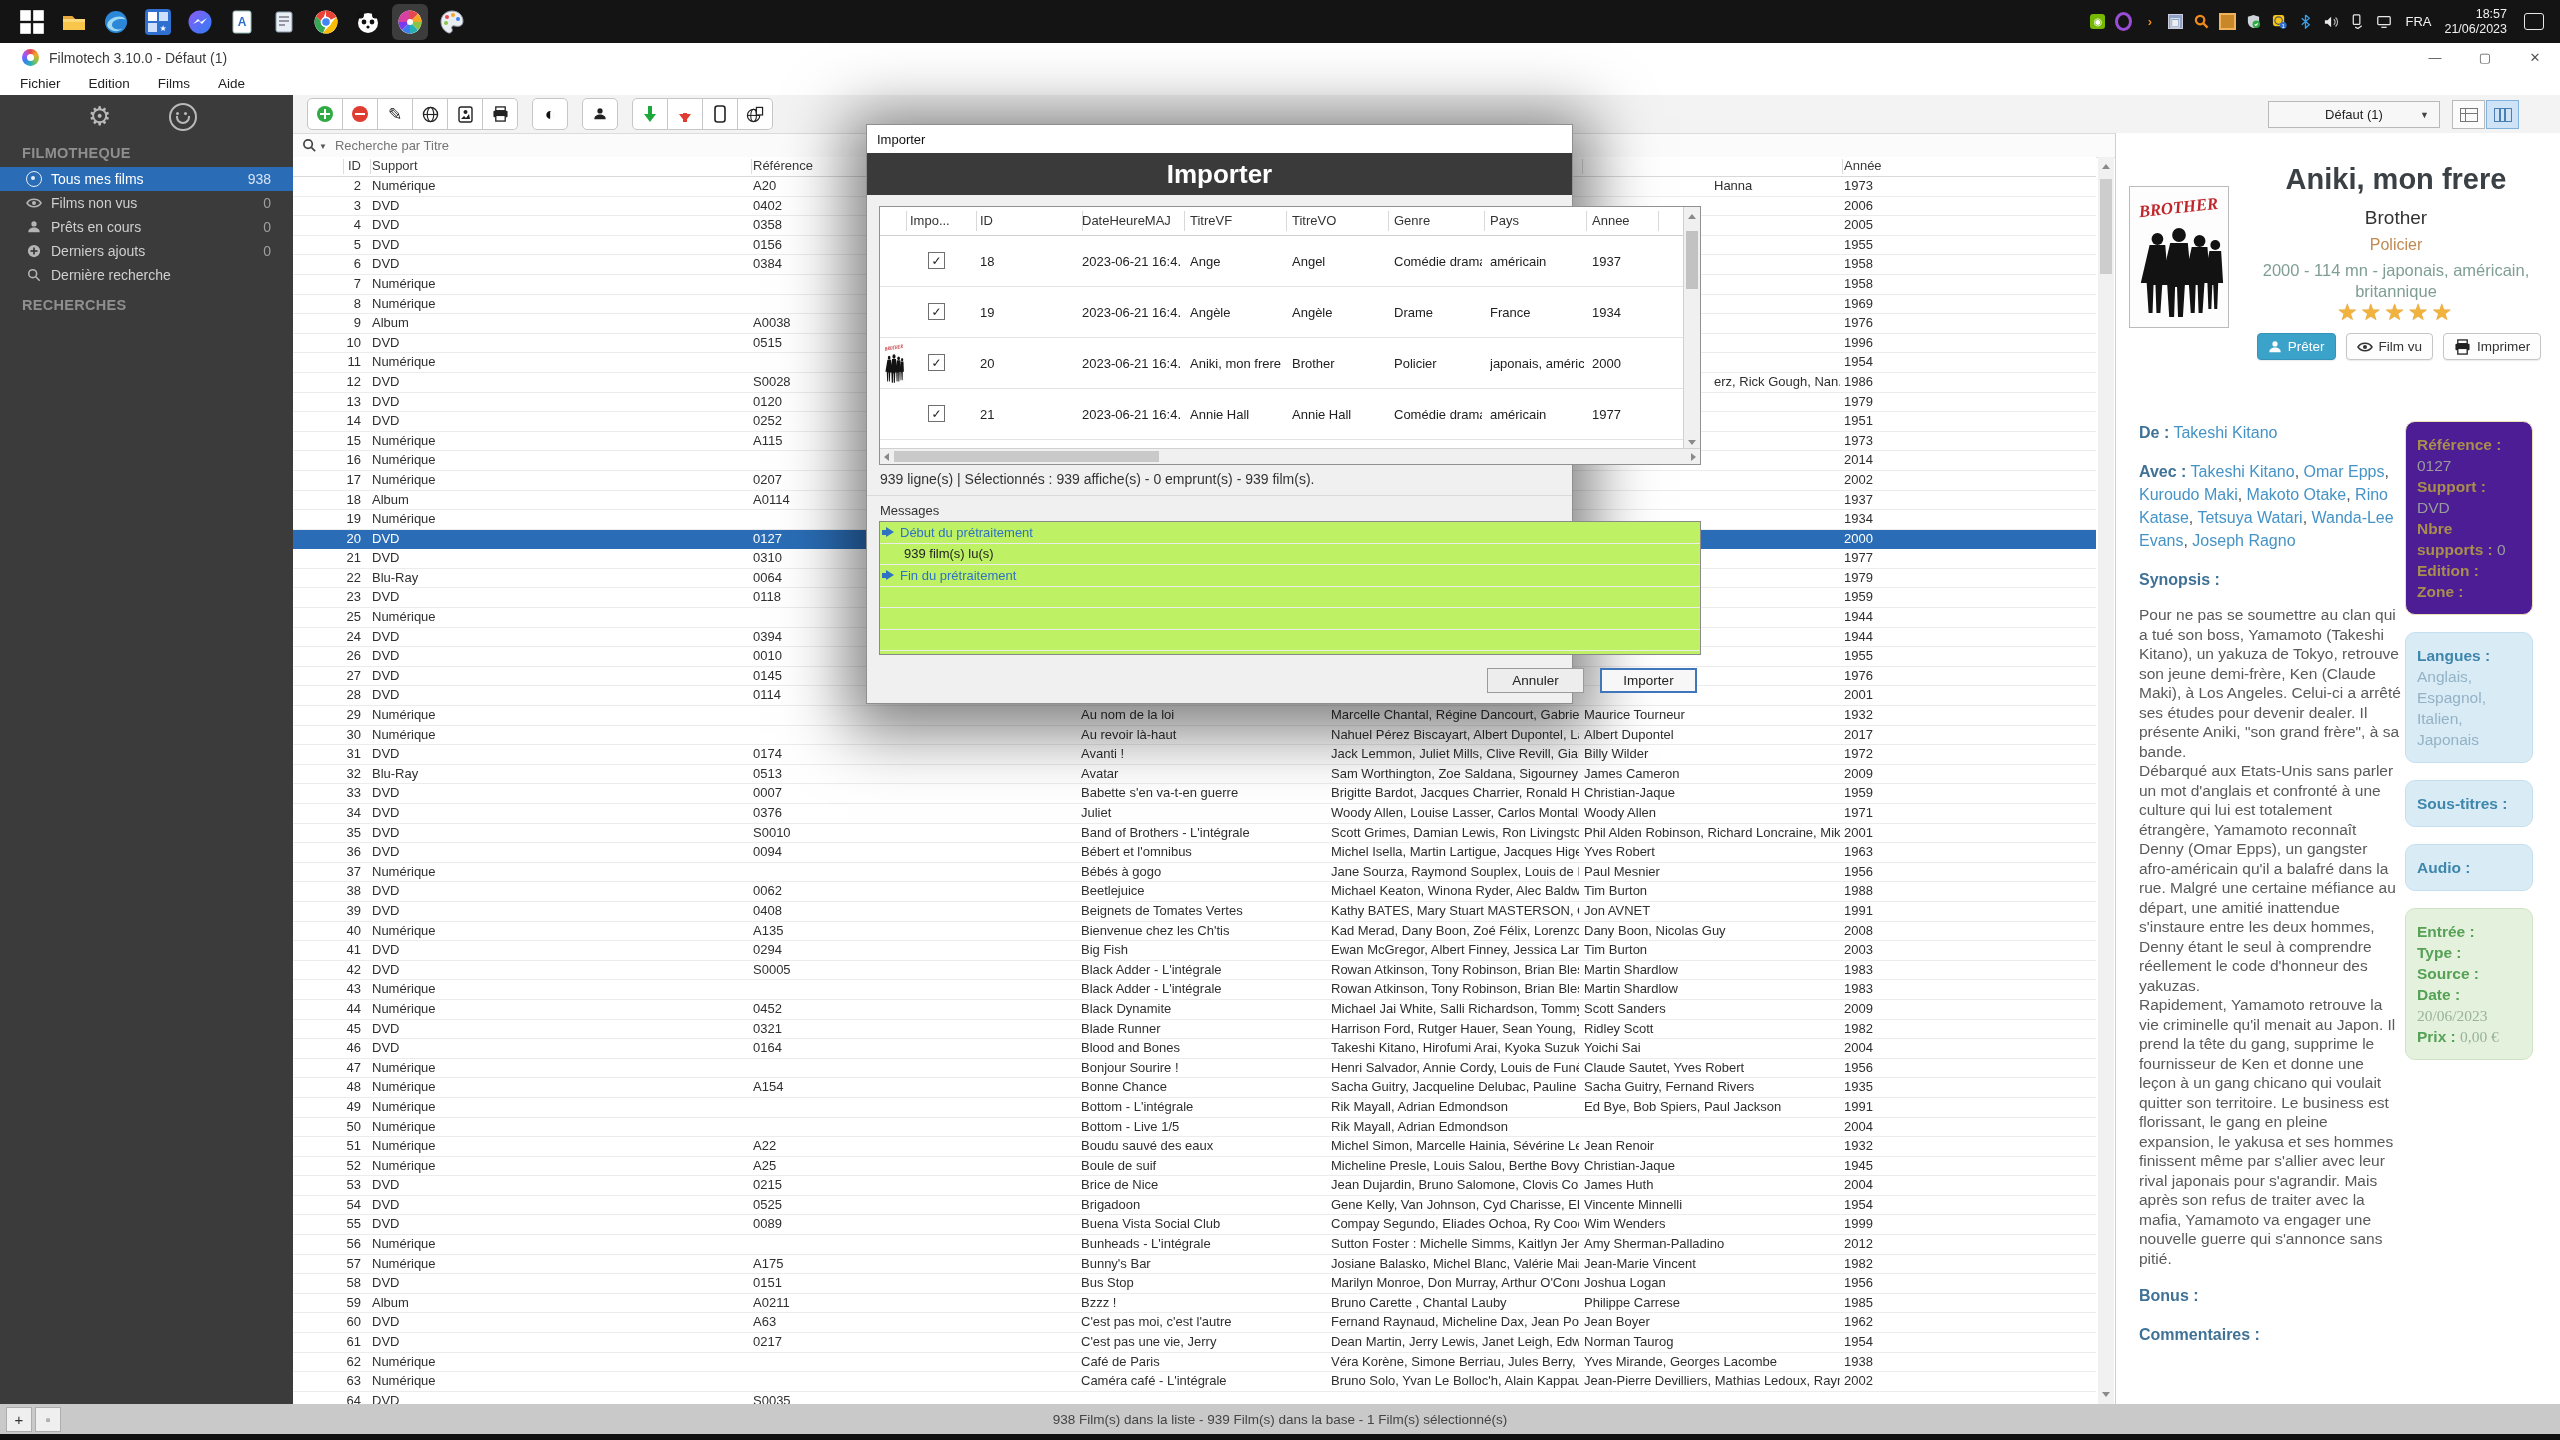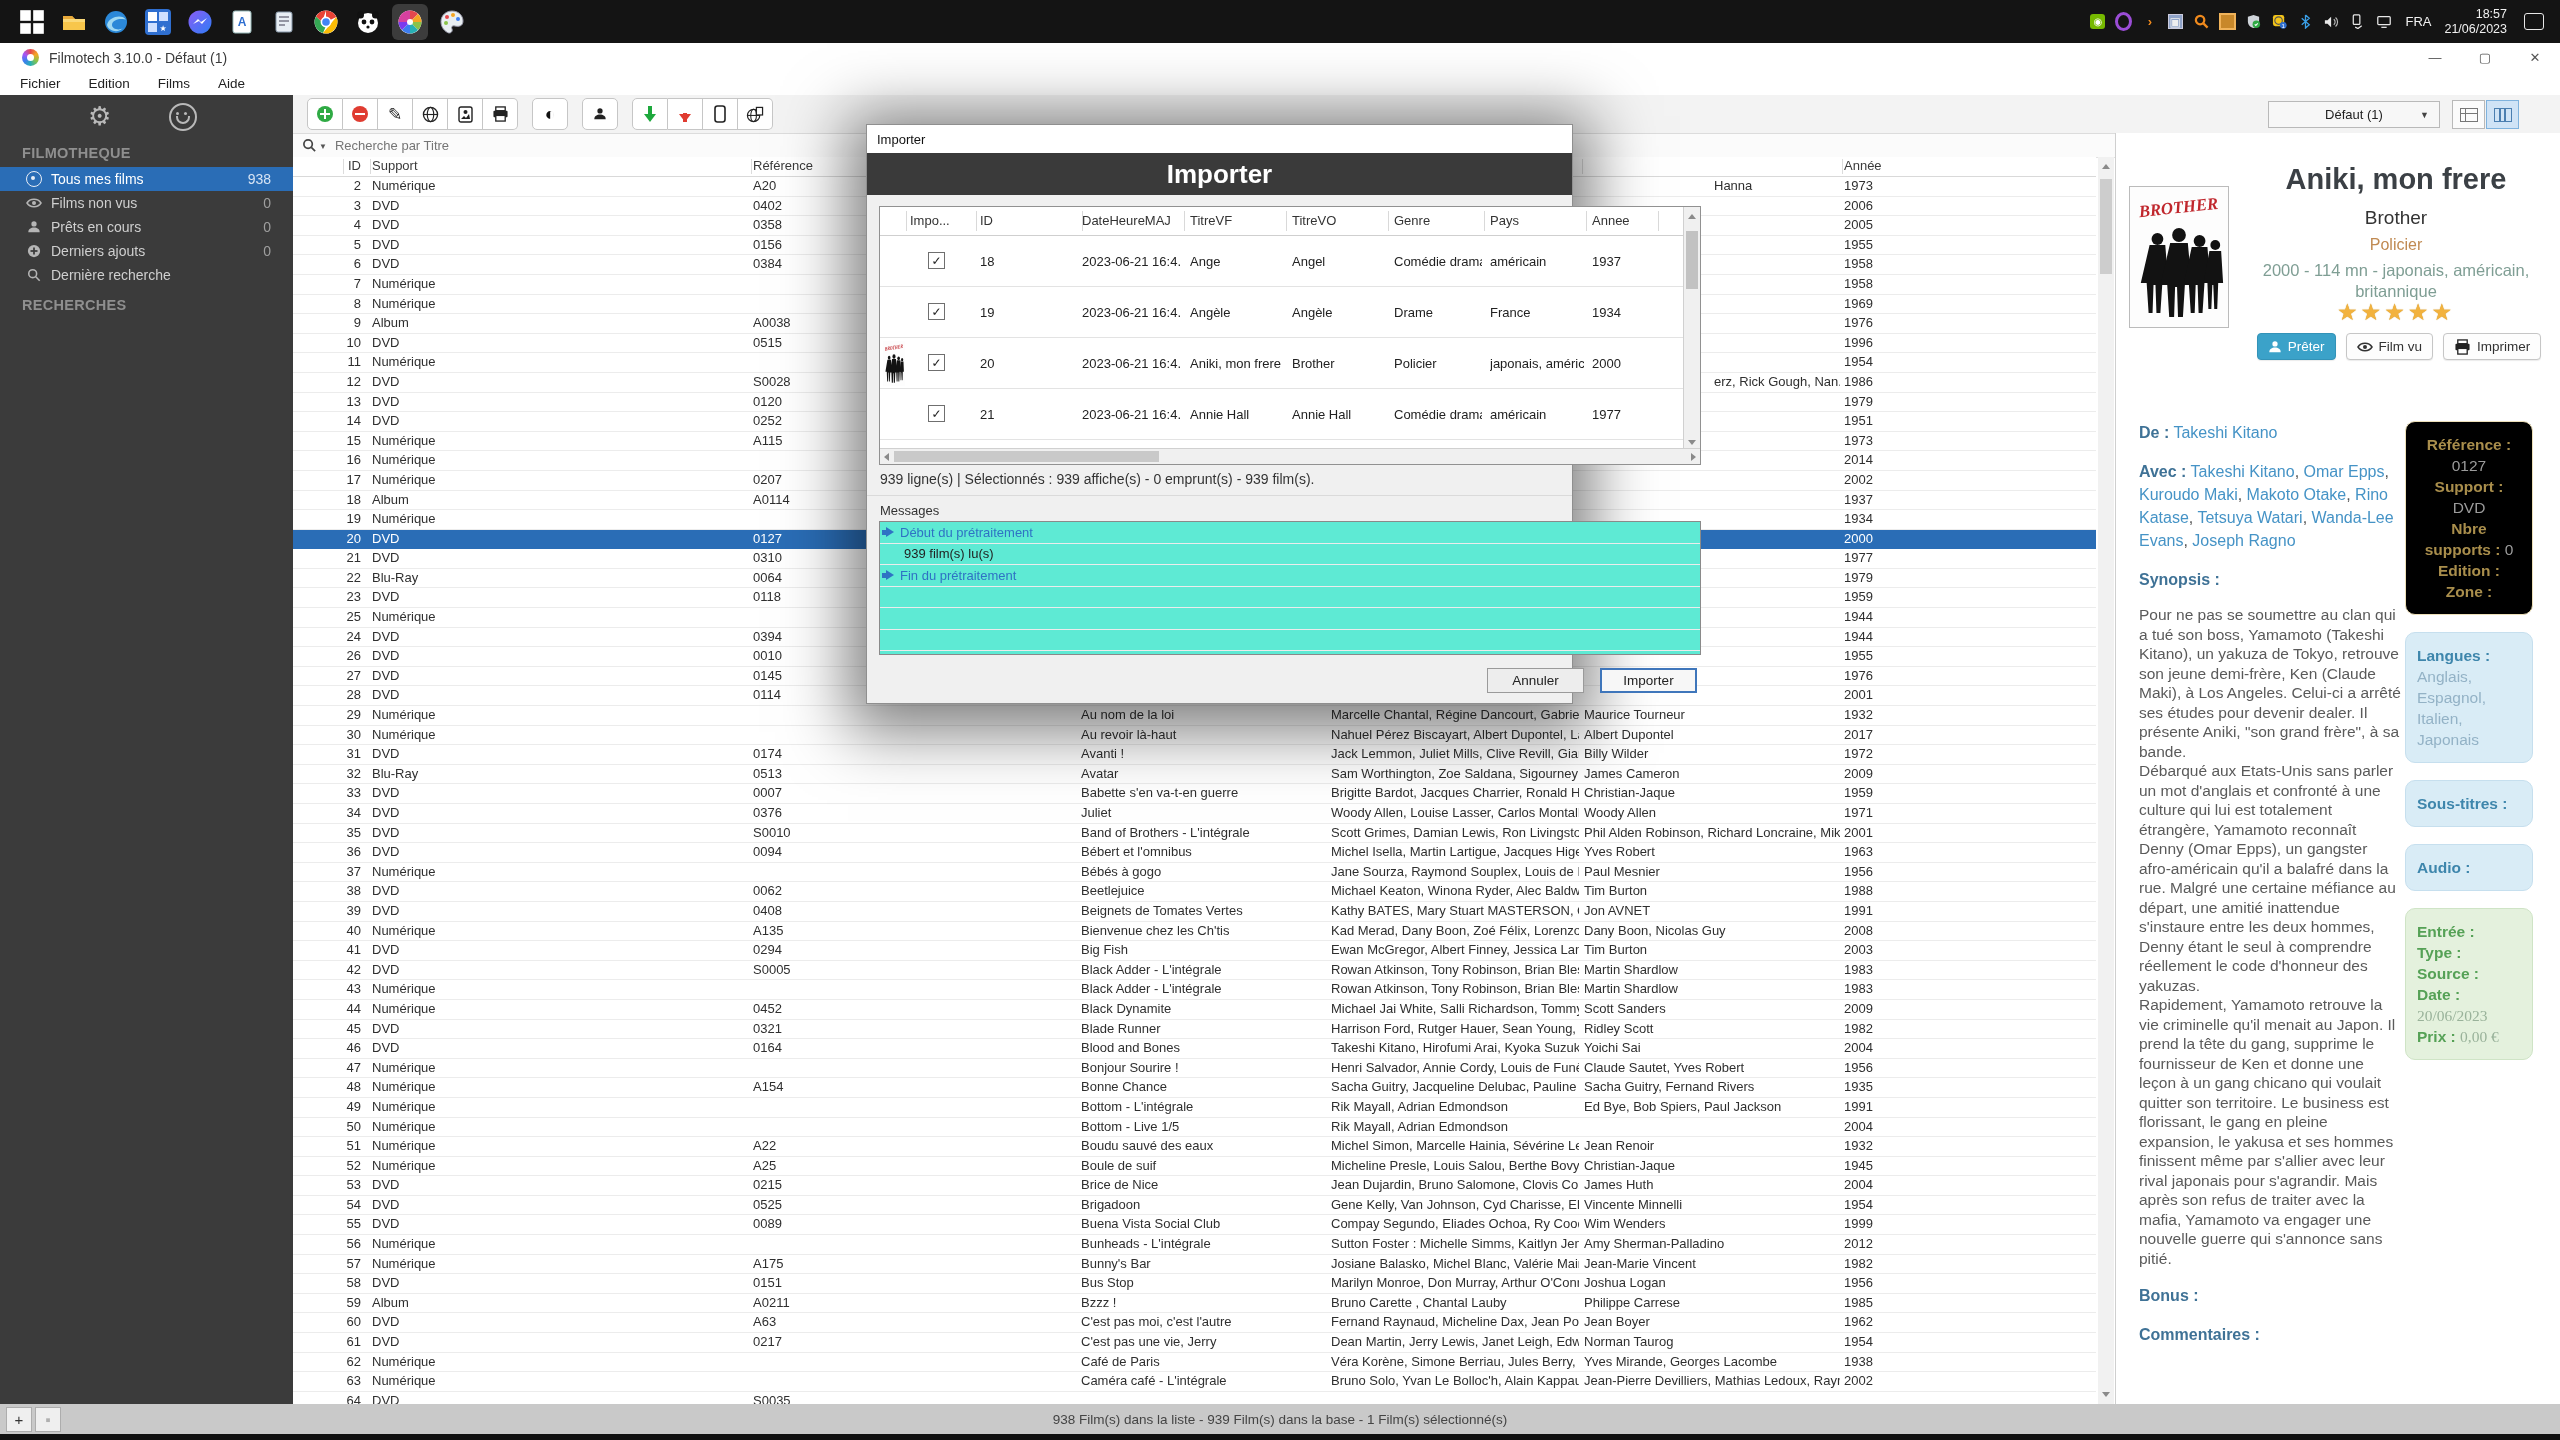--- a/index.html
+++ b/index.html
@@ -88,21 +88,21 @@
   .d-btn{height:25px;border-radius:4px;display:flex;align-items:center;gap:6px;padding:0 10px;font-size:13.5px;
          background:#fdfdfd;border:1px solid #c6c6c6;color:#333;box-shadow:0 1px 1px rgba(0,0,0,.08);}
   .d-btn.primary{background:#3ba2c9;border-color:#3393b8;color:#fff;}
   .poster{position:absolute;left:13px;top:53px;width:100px;height:142px;border:1px solid #bbb;background:#fff;box-sizing:border-box;}
   .d-main{position:absolute;left:23px;top:288px;width:264px;line-height:23px;color:#555;}
   .d-label{font-weight:bold;color:#3f7296;}
   .d-link{color:#4593c6;text-decoration:none;}
   .d-syn{margin-top:14px;line-height:19.5px;font-size:15.5px;color:#5a5a5a;}
   .d-boxes{position:absolute;right:27px;top:288px;width:128px;}
   .ibox{border-radius:10px;padding:12px 11px;font-size:15.5px;line-height:21px;margin-bottom:17px;box-sizing:border-box;width:128px;}
-  .ibox.cream{background:#000000;border:1px solid #ecdfb8;text-align:center;}
+  .ibox.cream{background:#4c1d95;border:1px solid #ecdfb8;}
   .ibox.cream b{color:#a98e4c;} .ibox.cream .iv{color:#9b9b9b;}
   .ibox.blue{background:#d9ecf6;border:1px solid #c6dfee;}
   .ibox.blue b{color:#3e86ac;} .ibox.blue .iv{color:#93b2c6;}
   .ibox.green{background:#e4f1dd;border:1px solid #cfe4c6;}
   .ibox.green b{color:#55a156;} .ibox.green .iv{color:#99b29a;font-family:Liberation Serif, serif;}
   .d-sec{margin-top:16px;}
   
   .statusbar{left:0;top:1404px;width:2560px;height:30px;background:#c9c9c9;display:flex;align-items:center;justify-content:center;
              font-size:13.5px;color:#444;z-index:20;}
   .sb-mini{position:absolute;left:6px;top:3px;display:flex;gap:3px;}
@@ -127,21 +127,21 @@
   .dlg-vscroll{position:absolute;right:0;top:0;width:16px;height:241px;background:#f0f0f0;border-left:1px solid #d0d0d0;}
   .dlg-vscroll .thumb{position:absolute;left:2px;top:24px;width:12px;height:58px;background:#c2c2c2;}
   .dlg-hscroll{position:absolute;left:0;bottom:0;width:100%;height:16px;background:#f0f0f0;border-top:1px solid #d0d0d0;box-sizing:border-box;}
   .dlg-hscroll .thumb{position:absolute;left:14px;top:2px;width:265px;height:11px;background:#c9c9c9;}
   .harr{position:absolute;top:4px;width:0;height:0;border-top:4px solid transparent;border-bottom:4px solid transparent;}
   .harr.l{left:4px;border-right:5px solid #8a8a8a;}
   .harr.r{right:4px;border-left:5px solid #8a8a8a;}
   .dlg-count{position:absolute;left:13px;top:346px;font-size:14px;color:#333;}
   .dlg-sep{position:absolute;left:0px;top:370px;width:100%;height:1px;background:#dadada;}
   .dlg-mlabel{position:absolute;left:13px;top:378px;font-size:13px;color:#333;}
-  .dlg-msgs{position:absolute;left:12px;top:396px;width:822px;height:134px;background:#5eead4;border:1px solid #8a8a8a;box-sizing:border-box;}
+  .dlg-msgs{position:absolute;left:12px;top:396px;width:822px;height:134px;background:#bef264;border:1px solid #8a8a8a;box-sizing:border-box;}
   .msg-row{height:21.5px;border-bottom:1px solid #ececec;display:flex;align-items:center;font-size:13px;box-sizing:border-box;}
   .msg-row .mtext{color:#2f72c4;}
   .msg-row.plain .mtext{color:#222;margin-left:24px;}
   .marrow{width:0;height:0;border-top:5px solid transparent;border-bottom:5px solid transparent;border-left:8px solid #2f72c4;margin:0 6px 0 6px;position:relative;}
   .marrow:before{content:"";position:absolute;left:-12px;top:-2.5px;width:5px;height:5px;background:#2f72c4;}
   .dlg-btn{position:absolute;top:543px;width:97px;height:25px;display:flex;align-items:center;justify-content:center;
            font-size:13.5px;color:#222;background:#ededed;border:1px solid #9a9a9a;box-sizing:border-box;}
   .dlg-btn.default{background:#f7f7f7;border:2px solid #3f76bb;}
   .thumb-poster{position:absolute;left:3px;top:3px;width:22px;height:45px;}
   

